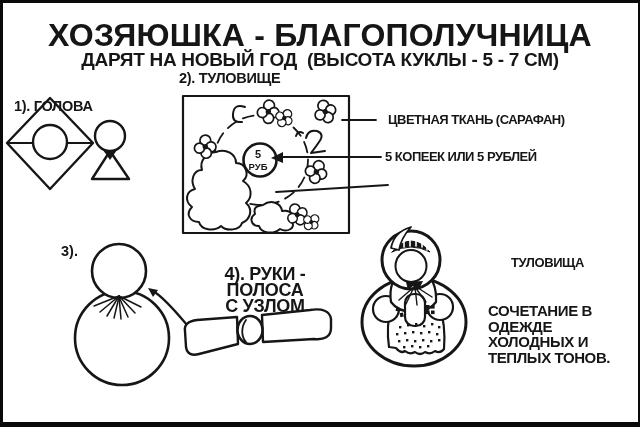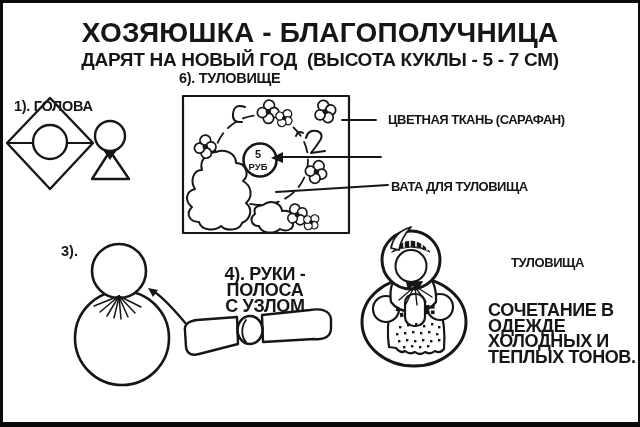--- a/index.html
+++ b/index.html
@@ -6,33 +6,33 @@
   .page{
     position:relative;width:640px;height:427px;background:#ffffff;
     font-family:"Liberation Sans",sans-serif;color:#161616;overflow:hidden;
   }
   .page::after{
     content:"";position:absolute;inset:0;pointer-events:none;
     border:solid #0a0a0a;border-width:3px 2px 5px 3px;
   }
   .art{position:absolute;left:0;top:0;}
   .t{position:absolute;font-weight:bold;white-space:nowrap;color:#161616;}
-  #title{left:0;right:0;top:17px;text-align:center;font-size:28px;letter-spacing:0.2px;}
+  #title{left:0;right:0;top:17px;text-align:center;font-size:32px;letter-spacing:0.2px;}
   #subtitle{left:0;right:0;top:49px;text-align:center;font-size:19px;letter-spacing:-0.3px;white-space:pre;}
   #step1-label{left:14px;top:70px;font-size:14.5px;letter-spacing:-0.3px;margin-top:28px;}
   #step2-label{left:179px;top:70px;font-size:14.5px;letter-spacing:-0.3px;}
   .ann{font-size:13px;letter-spacing:-0.5px;}
   #ann-0{left:380px;top:112px;margin-left:8px;}
   #ann-1{left:385px;top:149px;}
   #ann-2{left:391px;top:179px;}
   #step3-label{left:61px;top:243px;font-size:14.5px;}
   #step4-label{left:200px;top:266px;width:130px;text-align:center;font-size:18px;letter-spacing:-0.3px;line-height:16px;white-space:normal;}
   #step5-label{left:488px;top:255px;font-size:13px;letter-spacing:-0.4px;line-height:15.5px;}
   #step5-line2{padding-left:23px;}
-  #step5-note{left:488px;top:303px;width:152px;font-size:18px;letter-spacing:-0.4px;line-height:15.5px;white-space:normal;}
+  #step5-note{left:488px;top:303px;width:152px;font-size:15px;letter-spacing:-0.4px;line-height:15.5px;white-space:normal;}
   svg text{font-family:"Liberation Sans",sans-serif;font-weight:bold;}
 </style>
 </head>
 <body>
 
 <div class="page">
 
   <svg class="art" width="640" height="427" viewBox="0 0 640 427">
     <defs>
       <g id="flower">
@@ -167,24 +167,24 @@
         <rect x="419" y="346" width="2.4" height="2.4"></rect>
           <rect x="427" y="345" width="2.4" height="2.4"></rect>
       </g>
     </g>
   </svg>
 
   <div class="t" id="title">ХОЗЯЮШКА - БЛАГОПОЛУЧНИЦА</div>
   <div class="t" id="subtitle">ДАРЯТ НА НОВЫЙ ГОД  (ВЫСОТА КУКЛЫ - 5 - 7 СМ)</div>
 
   <div class="t" id="step1-label">1). ГОЛОВА</div>
-  <div class="t" id="step2-label">6). ТУЛОВИЩЕ</div>
+  <div class="t" id="step2-label">2). ТУЛОВИЩЕ</div>
 
   <div class="t ann" id="ann-0">ЦВЕТНАЯ ТКАНЬ (САРАФАН)</div>
-  <div class="t ann" id="ann-2">ВАТА ДЛЯ ТУЛОВИЩА</div>
+  <div class="t ann" id="ann-1">5 КОПЕЕК ИЛИ 5 РУБЛЕЙ</div>
 
   <div class="t" id="step3-label">3).</div>
 
   <div class="t" id="step4-label">
     <div>4). РУКИ - ПОЛОСА</div>
     <div>С УЗЛОМ</div>
   </div>
 
   <div class="t" id="step5-label">
     <div id="step5-line2">ТУЛОВИЩА</div>

